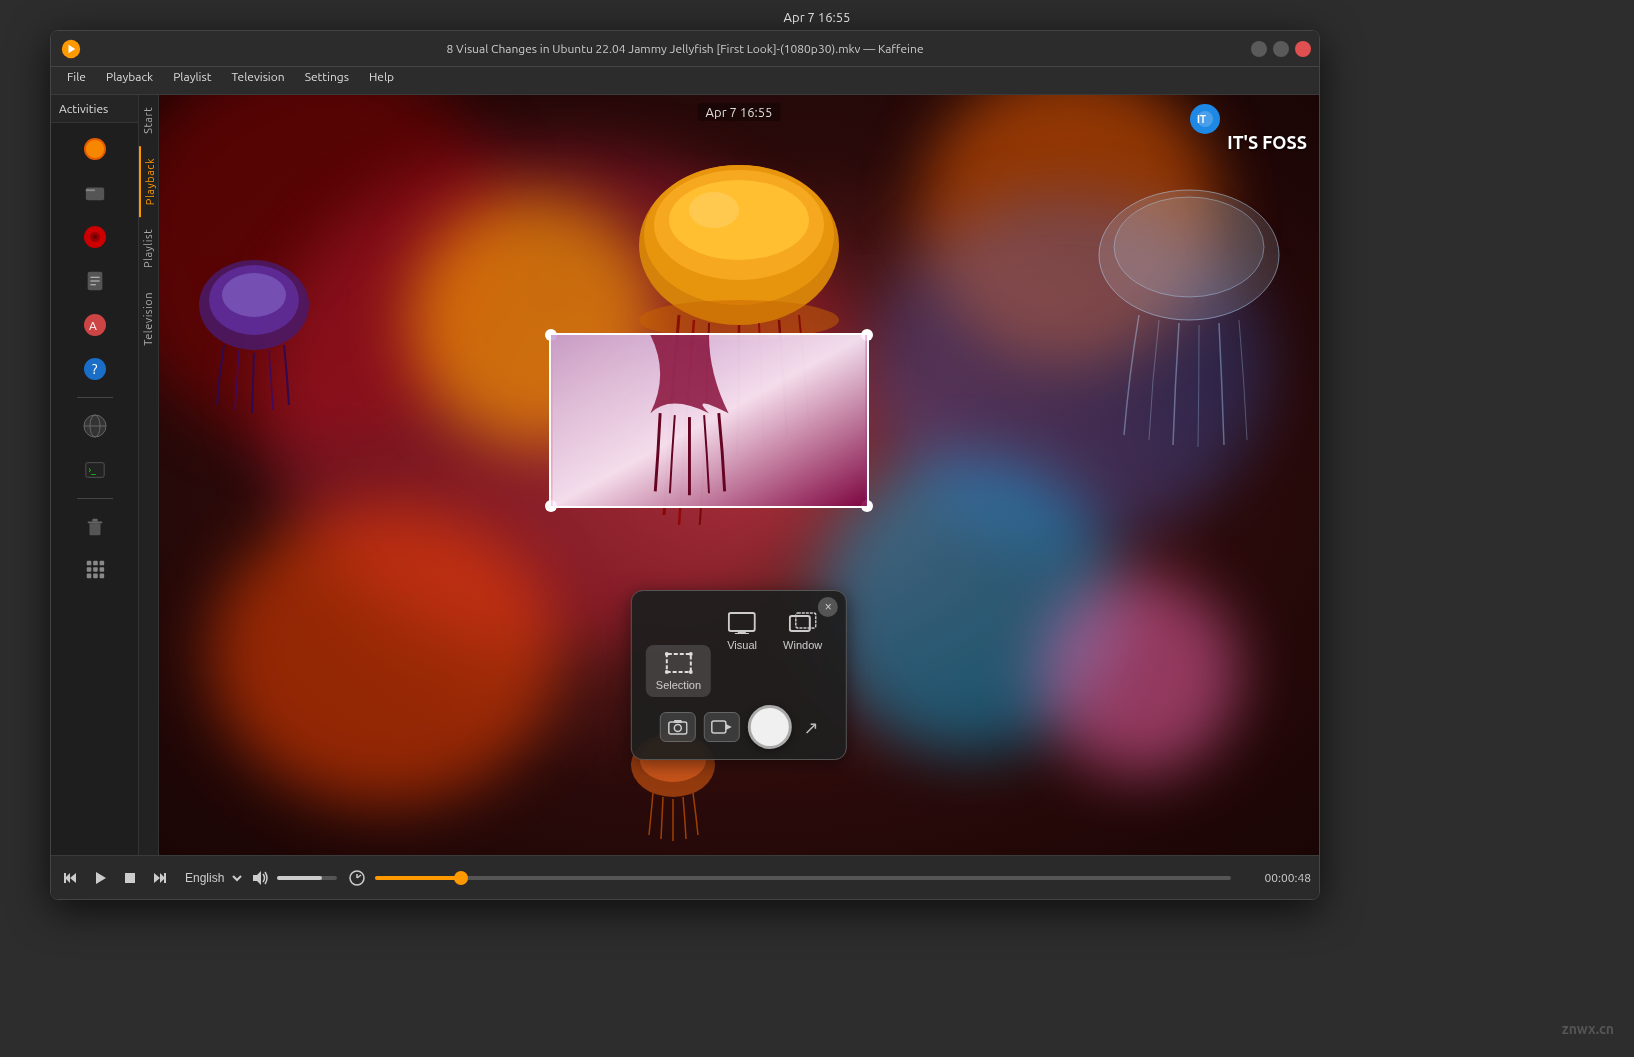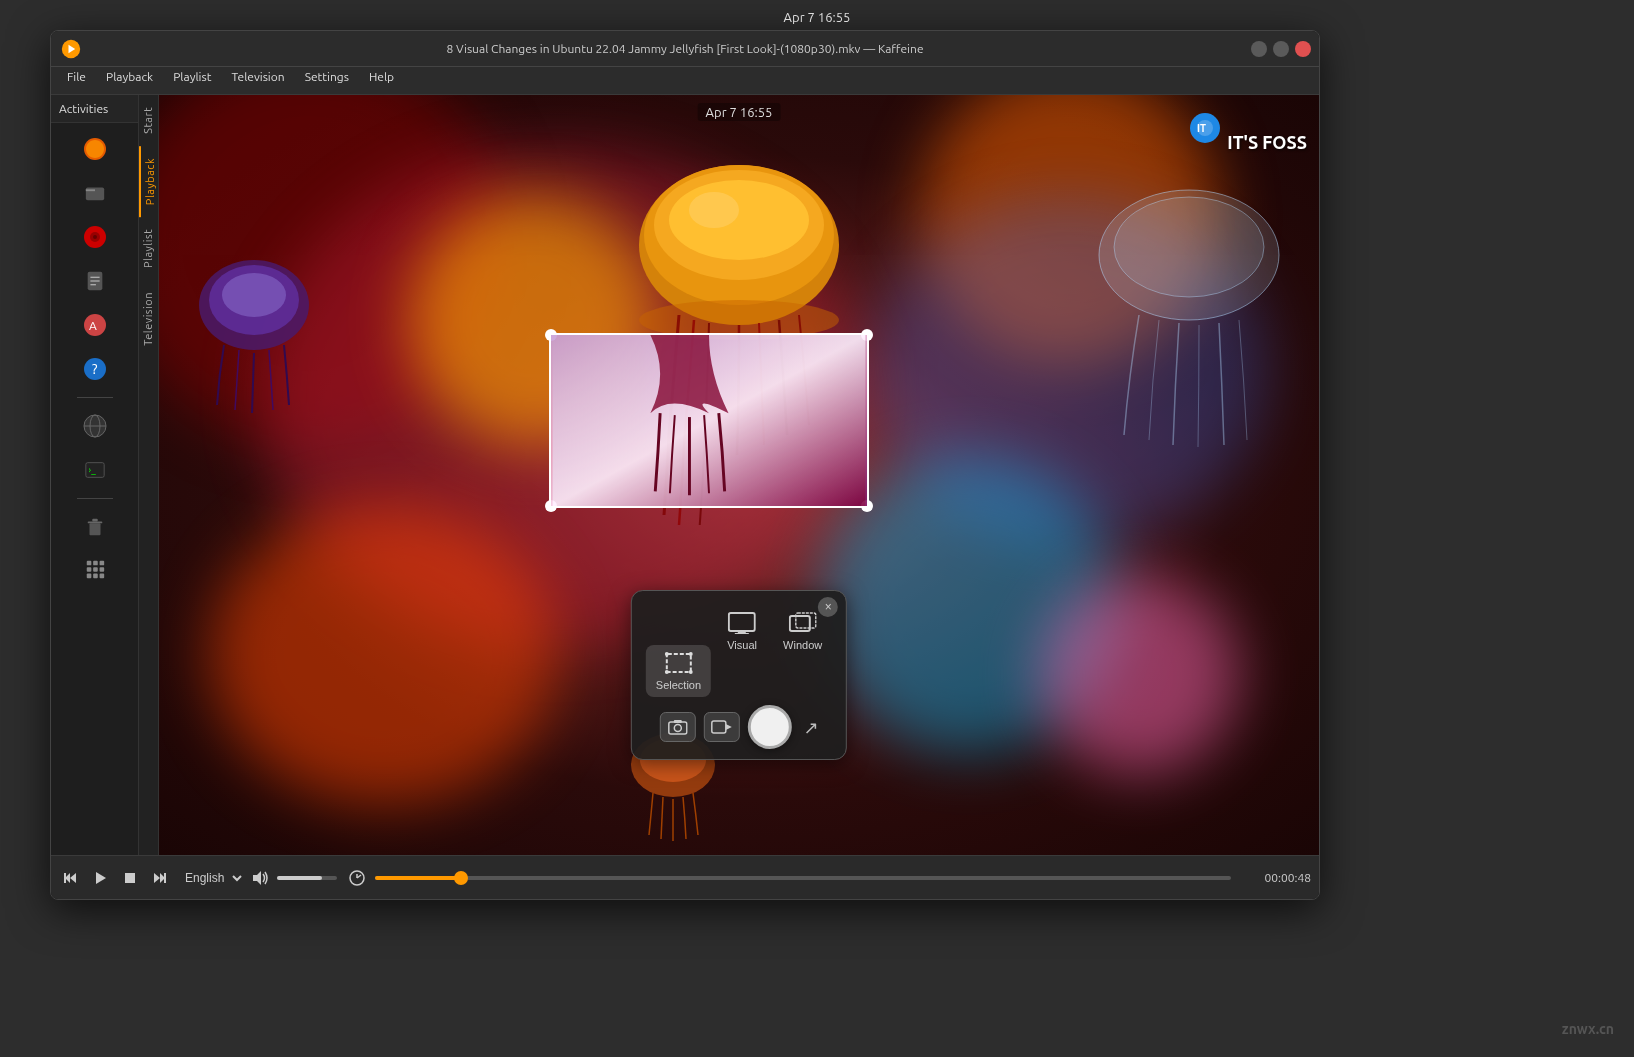--- a/index.html
+++ b/index.html
@@ -142,21 +142,21 @@
       padding: 2px 8px;
       border-radius: 3px;
     }
 
     
     #watermark {
       position: absolute;
       top: 8px;
       right: 12px;
       display: flex;
-      align-items: center;
+      align-items: flex-start;
       gap: 6px;
     }
     #watermark-text {
       font-size: 18px;
       font-weight: bold;
       color: #fff;
       text-shadow: 1px 1px 3px rgba(0,0,0,0.8);
       margin-top: 29px;
     }
 

